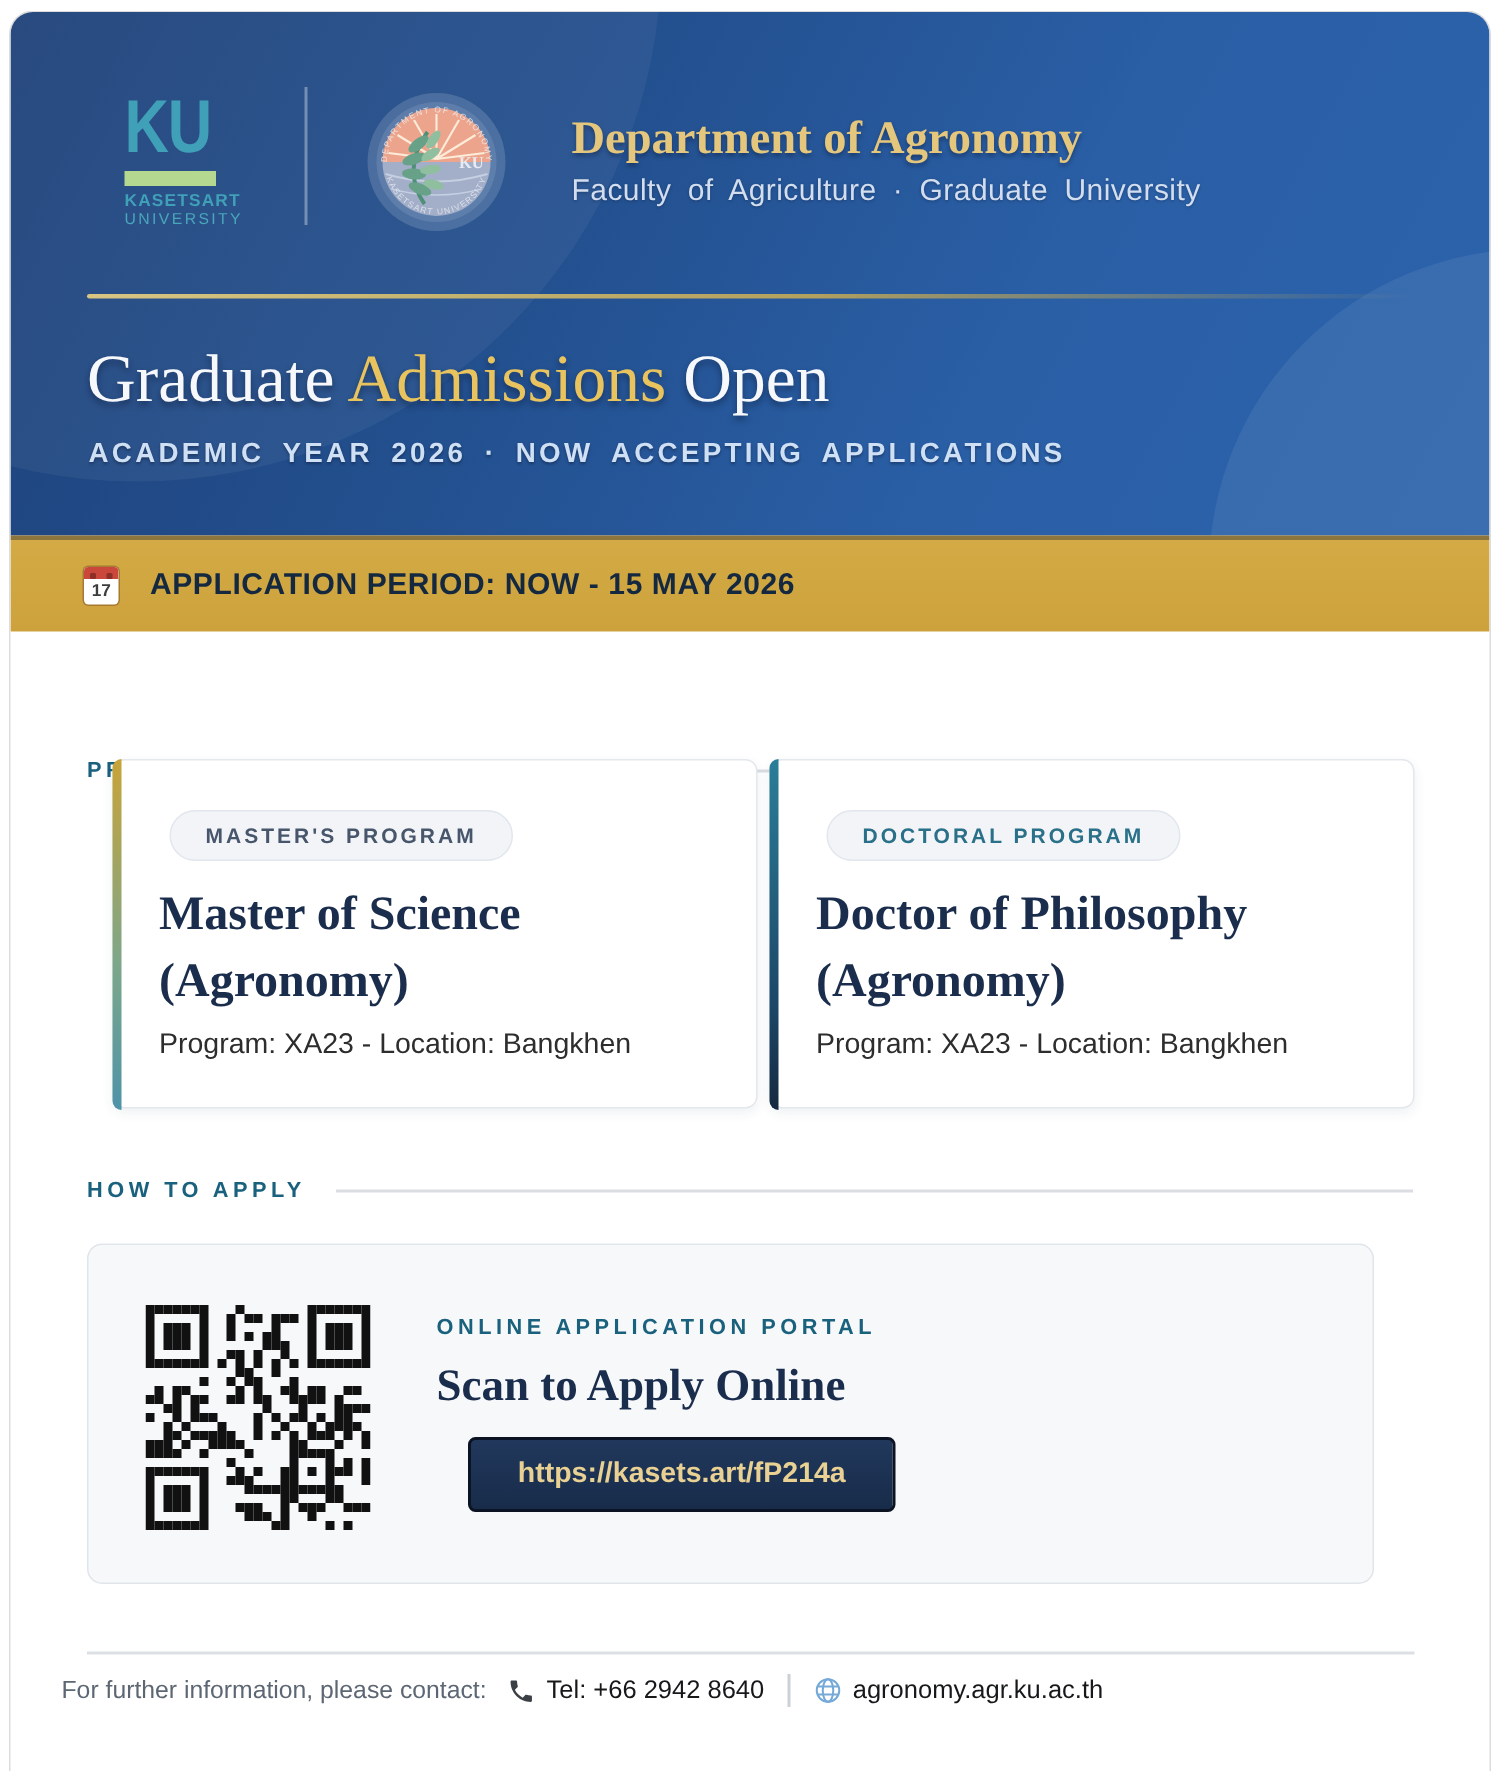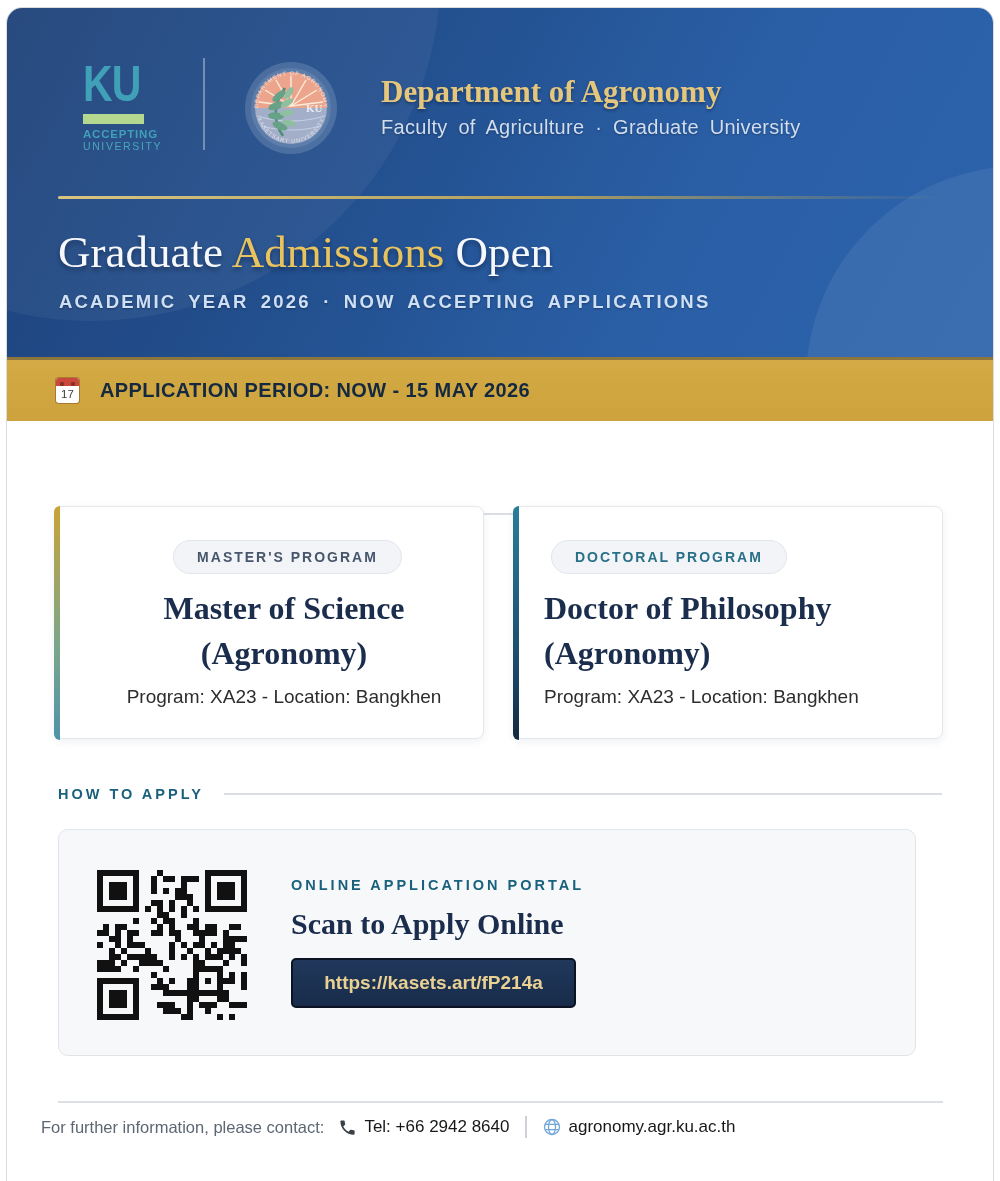--- a/index.html
+++ b/index.html
@@ -42,35 +42,35 @@
 
   
   .gold-bar{position:absolute;left:0;right:0;top:349px;height:64px;
         background:linear-gradient(180deg,#d3aa45 0%,#cda23c 100%);
         border-top:3px solid rgba(22,38,64,.35);box-sizing:border-box;
         display:flex;align-items:center;padding-left:49px;}
   .cal{width:23px;height:25px;background:#fff;border-radius:3px;overflow:hidden;
         box-shadow:0 0 0 1px rgba(90,40,20,.35);flex:0 0 auto;}
   .cal-top{height:8px;background:#c9473b;display:flex;justify-content:space-around;align-items:flex-end;}
   .cal-top span{width:4px;height:4px;background:#8e2f26;border-radius:1px;}
-  .cal-body{font-size:11.5px;font-weight:normal;color:#3d3d3d;text-align:center;line-height:16px;}
+  .cal-body{font-size:11.5px;font-weight:bold;color:#3d3d3d;text-align:center;line-height:16px;}
   .gold-bar-text{margin-left:21px;font-size:20px;font-weight:bold;color:#142940;letter-spacing:.4px;}
 
   
   .section-head{position:absolute;left:51px;width:884px;display:flex;align-items:center;gap:20px;}
   .section-title{font-size:14.5px;font-weight:bold;letter-spacing:3px;color:#1a617e;white-space:nowrap;}
   .section-line{flex:1;height:2px;background:#dadee3;}
   .sh-programs{top:451px;margin-top:47px;}
   .sh-apply{top:778px;}
 
   
   .pcard{position:absolute;top:498px;width:430px;height:233px;background:#fff;
         border:1.5px solid #e4e7ec;border-radius:8px;box-sizing:border-box;
         box-shadow:0 3px 8px rgba(30,50,80,.07);}
-  .pcard-1{left:47px;text-align:center;}
+  .pcard-1{left:68px;}
   .pcard-2{left:506px;}
   .pcard-accent{position:absolute;left:-1.5px;top:-1.5px;bottom:-1.5px;width:6px;border-radius:8px 0 0 8px;}
   .pcard-1 .pcard-accent{background:linear-gradient(180deg,#c8a338,#7ba68c 60%,#4e93a8);}
   .pcard-2 .pcard-accent{background:linear-gradient(180deg,#2a7e98,#1d4768 70%,#14293f);}
   .badge{display:inline-block;margin:33px 0 0 37px;padding:8px 23px;background:#f2f4f8;
         border:1.5px solid #e2e6ed;border-radius:20px;font-size:14px;font-weight:bold;letter-spacing:2px;}
   .pcard-1 .badge{color:#47566b;}
   .pcard-2 .badge{color:#2a7089;}
   .pcard-title{margin:12px 0 0 30px;font-family:"Liberation Serif",serif;font-weight:bold;
         font-size:32px;line-height:1.42;color:#1b2d4d;}
@@ -79,21 +79,21 @@
   
   .apply-card{position:absolute;left:51px;top:821px;width:858px;height:227px;background:#f6f8fa;
         border:1.5px solid #e1e5ea;border-radius:10px;box-sizing:border-box;}
   .qr{position:absolute;left:38px;top:40px;width:150px;height:150px;}
   .apply-right{position:absolute;left:232px;top:47px;}
   .portal-label{font-size:14.5px;font-weight:bold;letter-spacing:3px;color:#1a617e;}
   .apply-heading{margin-top:14px;font-family:"Liberation Serif",serif;font-weight:bold;
         font-size:30px;color:#1b2d4d;}
   .url-button{margin-top:17px;width:285px;height:50px;box-sizing:border-box;
         background:linear-gradient(180deg,#21385c,#182c4a);border:2.5px solid #0c1322;border-radius:5px;
-        display:flex;align-items:center;justify-content:center;cursor:pointer;}
+        display:flex;align-items:center;justify-content:center;cursor:pointer;margin-left:21px;}
   .url-button span{font-size:19px;font-weight:bold;color:#e9d194;}
 
   
   .footer-divider{position:absolute;left:51px;top:1093px;width:885px;height:2px;background:#dcdfe4;}
   .footer-row{position:absolute;left:34px;top:1108px;display:flex;align-items:center;}
   .footer-prompt{font-size:16.5px;color:#5d6774;}
   .footer-icon{margin-left:14px;display:flex;align-items:center;}
   .footer-strong{margin-left:7px;font-size:17px;font-weight:normal;color:#17181a;}
   .footer-vdiv{width:2px;height:22px;background:#ccd1d7;margin:0 15px;}
 </style>
@@ -103,21 +103,21 @@
 <div class="page">
   <div class="poster-card">
 
     <div class="header">
       <div class="deco-circle deco-1"></div>
       <div class="deco-circle deco-2"></div>
 
       <div class="ku-logo">
         <div class="ku-acronym">KU</div>
         <div class="ku-bar"></div>
-        <div class="ku-name1">ACCEPTING</div>
+        <div class="ku-name1">KASETSART</div>
         <div class="ku-name2">UNIVERSITY</div>
       </div>
 
       <div class="logo-divider"></div>
 
       <div class="seal">
         <svg width="96" height="96" viewBox="0 0 96 96">
           <circle cx="48" cy="48" r="46" fill="rgba(215,228,240,0.18)"></circle>
           <circle cx="48" cy="48" r="40" fill="rgba(200,215,235,0.15)"></circle>
           <path d="M12 48 A36 36 0 0 1 84 48 Z" fill="#eca58c"></path>

